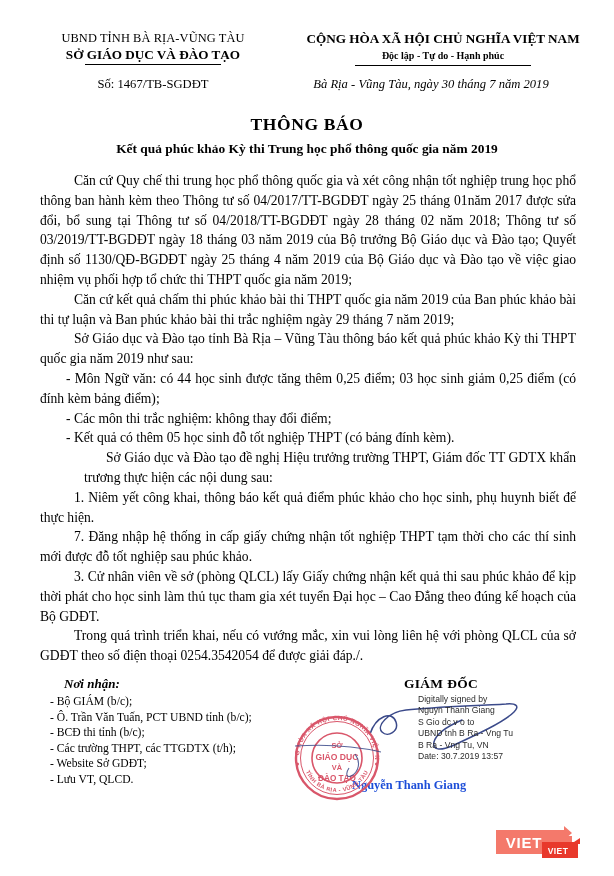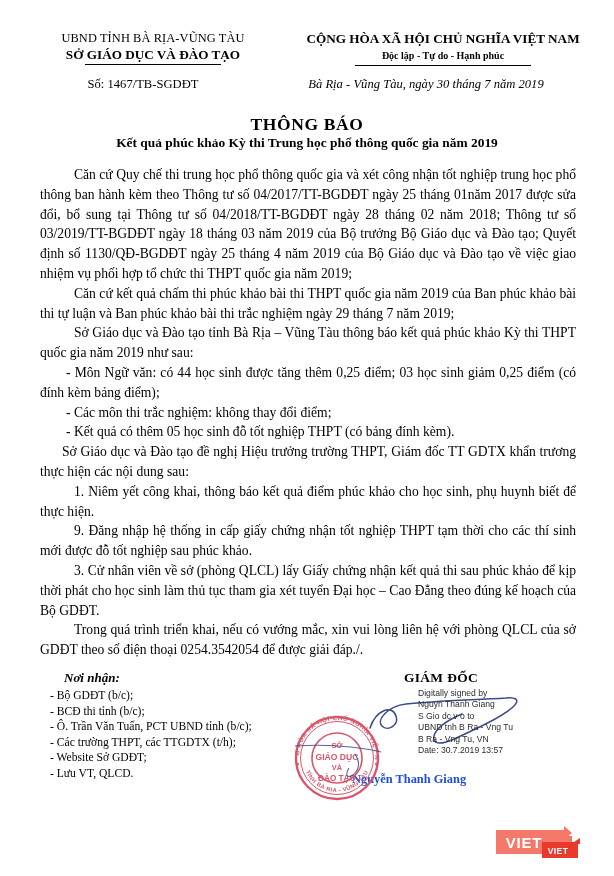--- a/index.html
+++ b/index.html
@@ -52,21 +52,21 @@
   .rule {
     height: 1px;
     background: #000;
     margin: 1px auto 0 auto;
   }
   .rule-left { width: 136px; }
   .rule-right { width: 176px; }
 
   .hdr-sub-row {
     display: flex;
-    padding: 11px 34px 0 24px;
+    padding: 11px 34px 0 34px;
     box-sizing: border-box;
     gap: 10px;
   }
   .sub-left {
     width: 238px;
     text-align: center;
     font-size: 12.6px;
   }
   .sub-right {
     flex: 1;
@@ -82,21 +82,21 @@
     margin-top: 22px;
   }
   .doc-title {
     font-weight: bold;
     font-size: 17.5px;
     letter-spacing: 0.6px;
   }
   .doc-subtitle {
     font-weight: bold;
     font-size: 13.4px;
-    margin-top: 0;
+    margin-top: 6px;
   }
 
   
   .body-wrap {
     padding: 0 38px 0 40px;
     margin-top: 14px;
     box-sizing: border-box;
   }
   p.para {
     margin: 0;
@@ -104,20 +104,21 @@
     line-height: 19.8px;
     text-align: justify;
     text-justify: inter-word;
     text-indent: 34px;
   }
   p.para.dash {
     text-indent: 26px;
   }
   p.para.tight {
     text-indent: 22px;
+    margin-left: 44px;
   }
 
   
   .footer {
     position: relative;
     margin-top: 10px;
     padding: 0 38px 0 40px;
     display: flex;
     box-sizing: border-box;
   }
@@ -229,31 +230,31 @@
 
   <div class="body-wrap">
     <p class="para">Căn cứ Quy chế thi trung học phổ thông quốc gia và xét công nhận tốt nghiệp trung học phổ thông ban hành kèm theo Thông tư số 04/2017/TT-BGDĐT ngày 25 tháng 01năm 2017 được sửa đổi, bổ sung tại Thông tư số 04/2018/TT-BGDĐT ngày 28 tháng 02 năm 2018; Thông tư số 03/2019/TT-BGDĐT ngày 18 tháng 03 năm 2019 của Bộ trưởng Bộ Giáo dục và Đào tạo; Quyết định số 1130/QĐ-BGDĐT ngày 25 tháng 4 năm 2019 của Bộ Giáo dục và Đào tạo về việc giao nhiệm vụ phối hợp tổ chức thi THPT quốc gia năm 2019;</p>
     <p class="para">Căn cứ kết quả chấm thi phúc khảo bài thi THPT quốc gia năm 2019 của Ban phúc khảo bài thi tự luận và Ban phúc khảo bài thi trắc nghiệm ngày 29 tháng 7 năm 2019;</p>
     <p class="para">Sở Giáo dục và Đào tạo tỉnh Bà Rịa – Vũng Tàu thông báo kết quả phúc khảo Kỳ thi THPT quốc gia năm 2019 như sau:</p>
     <p class="para dash">- Môn Ngữ văn: có 44 học sinh được tăng thêm 0,25 điểm; 03 học sinh giảm 0,25 điểm (có đính kèm bảng điểm);</p>
     <p class="para dash">- Các môn thi trắc nghiệm: không thay đổi điểm;</p>
     <p class="para dash">- Kết quả có thêm 05 học sinh đỗ tốt nghiệp THPT (có bảng đính kèm).</p>
     <p class="para tight">Sở Giáo dục và Đào tạo đề nghị Hiệu trưởng trường THPT, Giám đốc TT GDTX khẩn trương thực hiện các nội dung sau:</p>
     <p class="para">1. Niêm yết công khai, thông báo kết quả điểm phúc khảo cho học sinh, phụ huynh biết để thực hiện.</p>
-    <p class="para">9. Đăng nhập hệ thống in cấp giấy chứng nhận tốt nghiệp THPT tạm thời cho các thí sinh mới được đỗ tốt nghiệp sau phúc khảo.</p>
+    <p class="para">7. Đăng nhập hệ thống in cấp giấy chứng nhận tốt nghiệp THPT tạm thời cho các thí sinh mới được đỗ tốt nghiệp sau phúc khảo.</p>
     <p class="para">3. Cử nhân viên về sở (phòng QLCL) lấy Giấy chứng nhận kết quả thi sau phúc khảo để kịp thời phát cho học sinh làm thủ tục tham gia xét tuyển Đại học – Cao Đẳng theo đúng kế hoạch của Bộ GDĐT.</p>
     <p class="para">Trong quá trình triển khai, nếu có vướng mắc, xin vui lòng liên hệ với phòng QLCL của sở GDĐT theo số điện thoại 0254.3542054 để được giải đáp./.</p>
   </div>
 
   <div class="footer">
     <div class="recipients">
       <div class="recip-title">Nơi nhận:</div>
-      <div class="recip-item">- Bộ GDĐT (b/c);</div>
+      <div class="recip-item">- Bộ GIÁM (b/c);</div>
+      <div class="recip-item">- Ô. Trần Văn Tuấn, PCT UBND tỉnh (b/c);</div>
       <div class="recip-item">- BCĐ thi tỉnh (b/c);</div>
-      <div class="recip-item">- Ô. Trần Văn Tuấn, PCT UBND tỉnh (b/c);</div>
       <div class="recip-item">- Các trường THPT, các TTGDTX (t/h);</div>
       <div class="recip-item">- Website Sở GDĐT;</div>
       <div class="recip-item">- Lưu VT, QLCD.</div>
     </div>
 
     <div class="sign-col">
       <div class="sign-title">GIÁM ĐỐC</div>
 
       <svg class="squiggle" viewBox="0 0 175 72">
         <path d="M4 44 C 10 26, 26 20, 30 32 C 33 41, 22 48, 16 42 C 10 36, 22 22, 40 20 C 70 17, 108 16, 140 14

